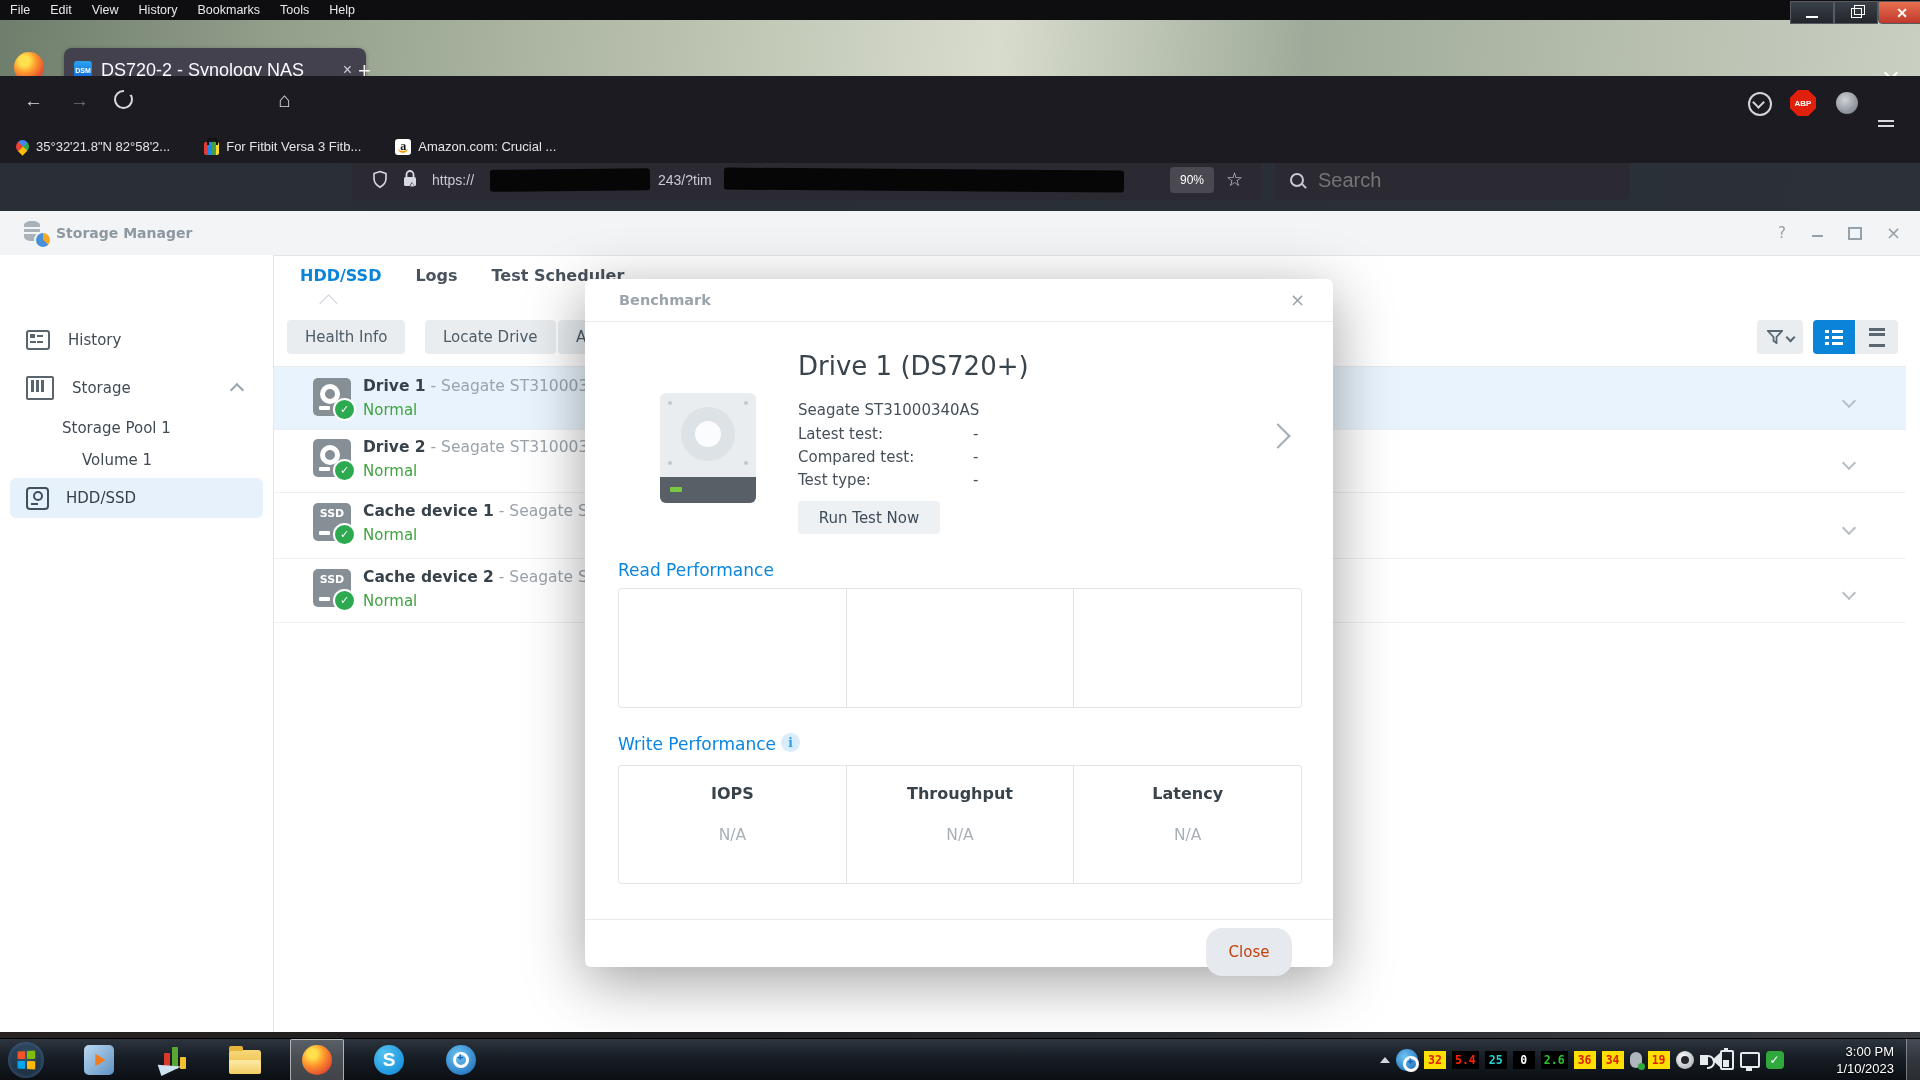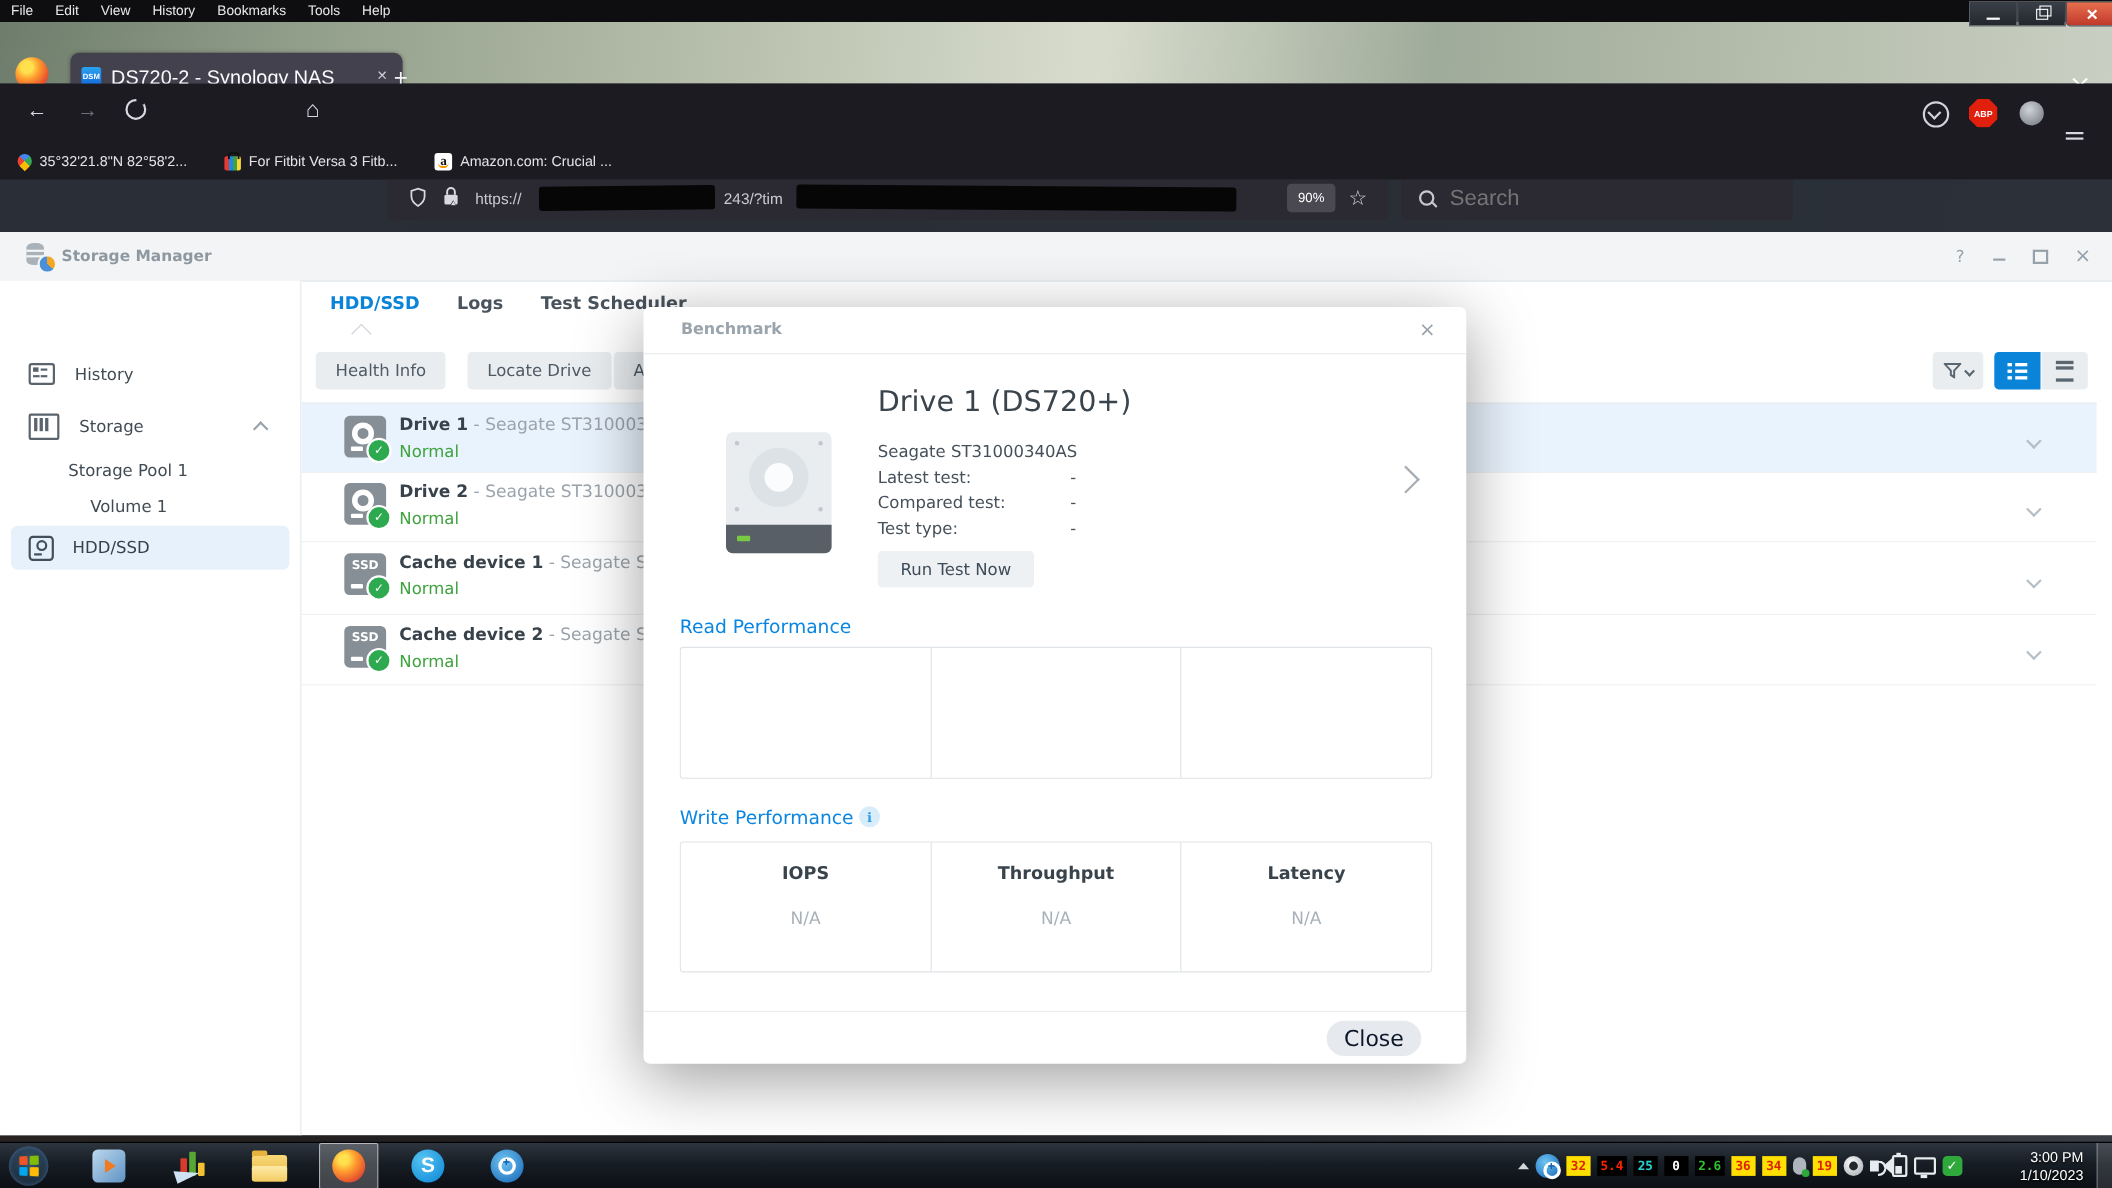--- a/index.html
+++ b/index.html
@@ -169,22 +169,22 @@
            border-bottom:2.5px solid #a6aeb5;transform:rotate(-45deg);}
   .sect{position:absolute;left:33px;font-size:17px;color:#0a86e0;}
   .infoi{position:absolute;width:19px;height:19px;border-radius:50%;background:#d9ecfa;color:#2e9be6;
          font-size:12px;font-weight:bold;font-family:"DejaVu Serif",serif;display:flex;align-items:center;justify-content:center;}
   .perfbox{position:absolute;left:33px;width:682px;height:117px;border:1px solid #e0e4e8;border-radius:3px;display:flex;}
   .pcol{width:227px;position:relative;}
   .pcol + .pcol{border-left:1px solid #dfe3e7;}
   .pcol .h{position:absolute;top:18px;left:0;width:100%;text-align:center;font-size:16px;font-weight:bold;color:#39434c;}
   .pcol .v{position:absolute;top:60px;left:0;width:100%;text-align:center;font-size:15.5px;color:#a9b1b8;}
   .dlg-foot{position:absolute;left:0;right:0;bottom:0;height:47px;border-top:1px solid #e8ebee;}
-  .closebtn{position:absolute;right:41px;top:8px;width:86px;height:32px;background:#e6eaee;border-radius:16px;
-            color:#0f172a;font-size:20px;display:flex;align-items:center;justify-content:center;}
+  .closebtn{position:absolute;right:41px;top:8px;width:86px;height:48px;background:#e6eaee;border-radius:16px;
+            color:#c2410c;font-size:15px;display:flex;align-items:center;justify-content:center;}
 
   
   .alert{top:558px;left:627px;width:666px;height:130px;background:#fff;border-radius:8px;z-index:15;
          box-shadow:0 10px 40px rgba(0,0,0,.32);font-family:"DejaVu Sans",sans-serif;}
   .alert .msg{position:absolute;left:34px;top:24px;font-size:15px;color:#3b444c;}
   .okbtn{position:absolute;left:495px;top:78px;width:136px;height:32px;background:#0d83e8;border-radius:16px;
          color:#fff;font-size:14.5px;font-weight:bold;display:flex;align-items:center;justify-content:center;}
 
   
   .taskbar{top:1038px;left:0;width:1920px;height:42px;z-index:50;

